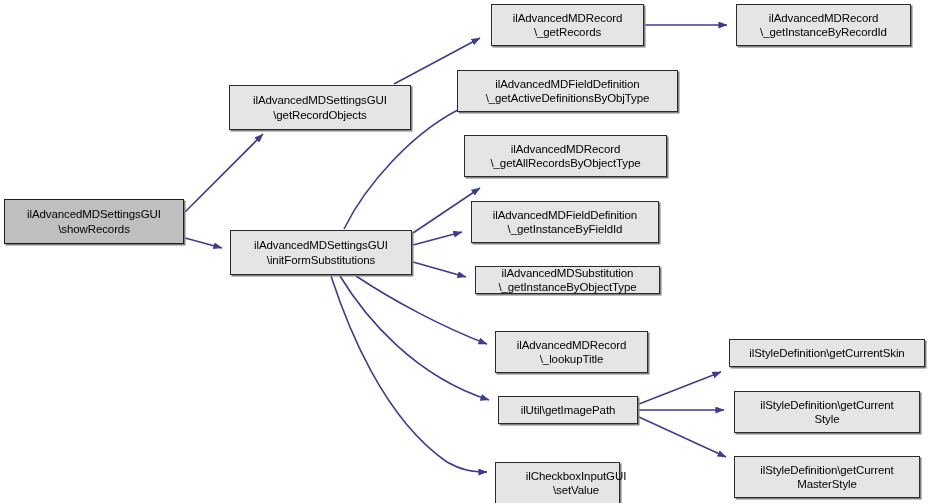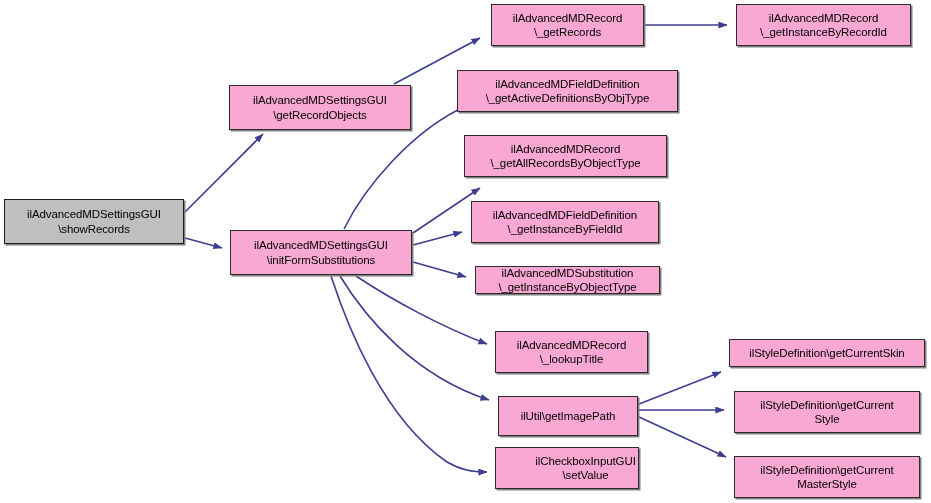--- a/index.html
+++ b/index.html
@@ -25,21 +25,21 @@
     pointer-events: none;
   }
   .node {
     position: absolute;
     box-sizing: border-box;
     display: flex;
     align-items: center;
     justify-content: center;
     text-align: center;
     border: 1px solid #2b2b2b;
-    background: #f9a8d4;
+    background: #e5e5e5;
     color: #000000;
     font-size: 11.5px;
     line-height: 1.23;
     letter-spacing: -0.1px;
     white-space: pre-line;
     z-index: 2;
     box-shadow: 1.5px 1.5px 0 0 #808080;
   }
   .node.current {
     background: #bfbfbf;
@@ -93,22 +93,22 @@
       <div class="node" style="left: 457px; top: 70px; width: 221px; height: 42px;"><span class="node-label">ilAdvancedMDFieldDefinition
 \_getActiveDefinitionsByObjType</span></div>
       <div class="node" style="left: 464px; top: 135px; width: 203px; height: 42px;"><span class="node-label">ilAdvancedMDRecord
 \_getAllRecordsByObjectType</span></div>
       <div class="node" style="left: 471px; top: 201px; width: 188px; height: 42px;"><span class="node-label">ilAdvancedMDFieldDefinition
 \_getInstanceByFieldId</span></div>
       <div class="node" style="left: 475px; top: 266px; width: 185px; height: 28px;"><span class="node-label">ilAdvancedMDSubstitution
 \_getInstanceByObjectType</span></div>
       <div class="node" style="left: 495px; top: 331px; width: 153px; height: 42px;"><span class="node-label">ilAdvancedMDRecord
 \_lookupTitle</span></div>
-      <div class="node" style="left: 498px; top: 396px; width: 140px; height: 40px;"><span class="node-label">ilUtil\getImagePath</span></div>
-      <div class="node" style="left: 495px; top: 447px; width: 144px; height: 42px; padding-left: 37px;"><span class="node-label">ilCheckboxInputGUI
+      <div class="node" style="left: 498px; top: 396px; width: 140px; height: 28px;"><span class="node-label">ilUtil\getImagePath</span></div>
+      <div class="node" style="left: 495px; top: 462px; width: 125px; height: 42px; padding-left: 37px;"><span class="node-label">ilCheckboxInputGUI
 \setValue</span></div>
       <div class="node" style="left: 729px; top: 339px; width: 196px; height: 28px;"><span class="node-label">ilStyleDefinition\getCurrentSkin</span></div>
       <div class="node" style="left: 734px; top: 391px; width: 186px; height: 42px;"><span class="node-label">ilStyleDefinition\getCurrent
 Style</span></div>
       <div class="node" style="left: 734px; top: 456px; width: 186px; height: 42px;"><span class="node-label">ilStyleDefinition\getCurrent
 MasterStyle</span></div>
     </div>
 
 </div>
 

